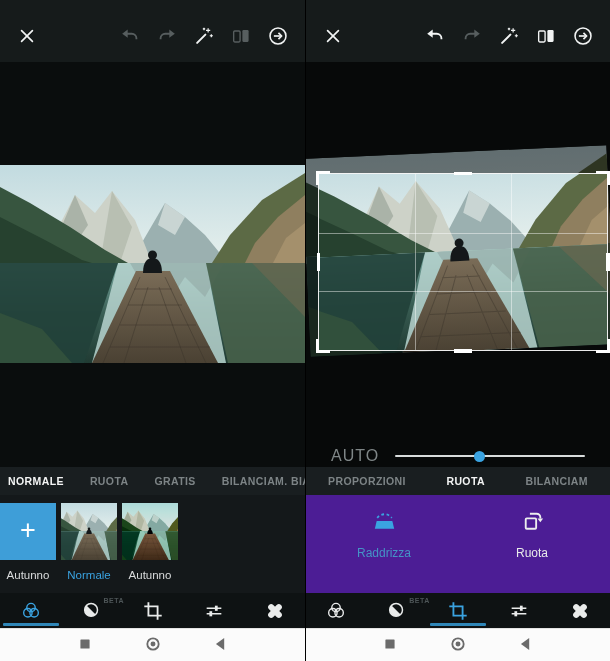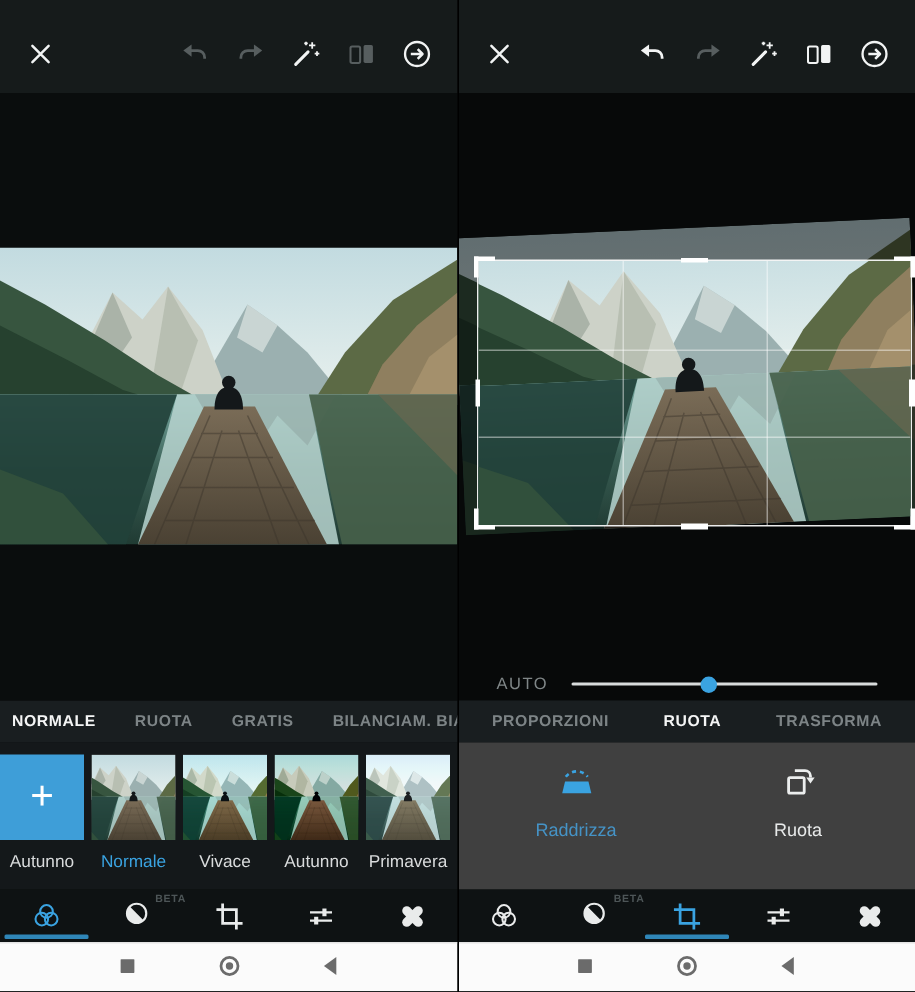--- a/index.html
+++ b/index.html
@@ -47,21 +47,21 @@
   .c-bl { left:-3px; bottom:-3px; border-left:3px solid #fff; border-bottom:3px solid #fff; }
   .c-br { right:-3px; bottom:-3px; border-right:3px solid #fff; border-bottom:3px solid #fff; }
   .hnd { position:absolute; background:#fff; }
   .h-t { top:-2.5px; left:50%; margin-left:-9px; width:18px; height:3.5px; }
   .h-b { bottom:-2.5px; left:50%; margin-left:-9px; width:18px; height:3.5px; }
   .h-l { left:-2.5px; top:50%; margin-top:-9px; width:3.5px; height:18px; }
   .h-r { right:-2.5px; top:50%; margin-top:-9px; width:3.5px; height:18px; }
 
   
   .slider-row { height:22px; background:#070909; display:flex; align-items:center; padding:0 25px; }
-  .auto-lbl { color:#7f8687; font-size:11px; letter-spacing:1px; margin-right:16px; }
+  .auto-lbl { color:#7f8687; font-size:16px; letter-spacing:1px; margin-right:16px; }
   .track { position:relative; flex:1; height:2px; background:#d8dcdc; border-radius:1px; cursor:pointer; }
   .thumb { position:absolute; top:50%; left:44.6%; width:11px; height:11px; margin:-5.5px 0 0 -5.5px;
            border-radius:50%; background:#3aa3e1; }
 
   
   .tabs { height:28px; background:#191e20; display:flex; align-items:center;
           white-space:nowrap; overflow:hidden; }
   .panel.left .tabs { gap:26px; padding-left:8px; }
   .panel.right .tabs { justify-content:space-between; padding:0 22px;gap:16px; }
   .tab { font-size:10.5px; font-weight:bold; letter-spacing:.4px; color:#7d8486; cursor:pointer; }
@@ -74,21 +74,21 @@
   .thumbtile svg { width:100%; height:100%; display:block; }
   .thumbtile.add { background:#3e9ed8; display:flex; align-items:center; justify-content:center; }
   .plus { color:#fff; font-size:27px; font-weight:300; line-height:1; margin-top:-2px; }
   .strip-label { margin-top:9px; font-size:11.5px; color:#d9dbdc; }
   .strip-label.sel { color:#3aa3e1; }
   .f-vivace { filter:saturate(1.45) contrast(1.08); }
   .f-autunno { filter:saturate(1.5) contrast(1.25) hue-rotate(-12deg) brightness(.88); }
   .f-primavera { filter:brightness(1.12) saturate(.9) hue-rotate(10deg) contrast(.95); }
 
   
-  .tools { height:98px; background:#404040; display:flex; padding:14px 4px 0 4px; }
+  .tools { height:98px; background:#4c1d95; display:flex; padding:14px 4px 0 4px; }
   .tool { flex:1; display:flex; flex-direction:column; align-items:center; cursor:pointer; }
   .tool .ic { width:25px; height:25px; color:#eceeee; }
   .tool-label { margin-top:12px; font-size:12px; color:#e8eaea; }
   .tool.sel .ic { color:#3aa3e1; }
   .tool.sel .tool-label { color:#4593c6; }
 
   
   .toolbar-bottom { height:35px; background:#0e1213; display:flex; }
   .bcell { flex:1; position:relative; display:flex; align-items:center; justify-content:center; cursor:pointer; }
   .bcell .ic { width:22px; height:22px; color:#e9ebeb; }
@@ -304,42 +304,26 @@
       </div>
       <div class="strip-item">
         <div class="thumbtile">
             <svg viewBox="55 0 195 198" preserveAspectRatio="xMidYMid slice">
               <use href="#scene"></use>
             </svg>
           </div>
         <span class="strip-label sel">Normale</span>
       </div>
       <div class="strip-item">
-        <div class="thumbtile f-vivace">
-            <svg viewBox="55 0 195 198" preserveAspectRatio="xMidYMid slice">
-              <use href="#scene"></use>
-            </svg>
-          </div>
-        <span class="strip-label">Vivace</span>
-      </div>
-      <div class="strip-item">
         <div class="thumbtile f-autunno">
             <svg viewBox="55 0 195 198" preserveAspectRatio="xMidYMid slice">
               <use href="#scene"></use>
             </svg>
           </div>
         <span class="strip-label">Autunno</span>
-      </div>
-      <div class="strip-item">
-        <div class="thumbtile f-primavera">
-            <svg viewBox="55 0 195 198" preserveAspectRatio="xMidYMid slice">
-              <use href="#scene"></use>
-            </svg>
-          </div>
-        <span class="strip-label">Primavera</span>
       </div>
     </div>
 
     <nav class="toolbar-bottom">
       <div class="bcell sel">
           <svg class="ic">
             <use href="#i-looks"></use>
           </svg>
         </div>
       <div class="bcell">
@@ -446,21 +430,21 @@
     <div class="slider-row">
       <span class="auto-lbl">AUTO</span>
       <div class="track">
         <div class="thumb"></div>
       </div>
     </div>
 
     <div class="tabs">
       <span class="tab">PROPORZIONI</span>
       <span class="tab sel">RUOTA</span>
-      <span class="tab">TRASFORMA</span>
+      <span class="tab">BILANCIAM</span>
     </div>
 
     <div class="tools">
       <div class="tool sel">
         <svg class="ic">
             <use href="#i-straighten"></use>
           </svg>
         <span class="tool-label">Raddrizza</span>
       </div>
       <div class="tool">

